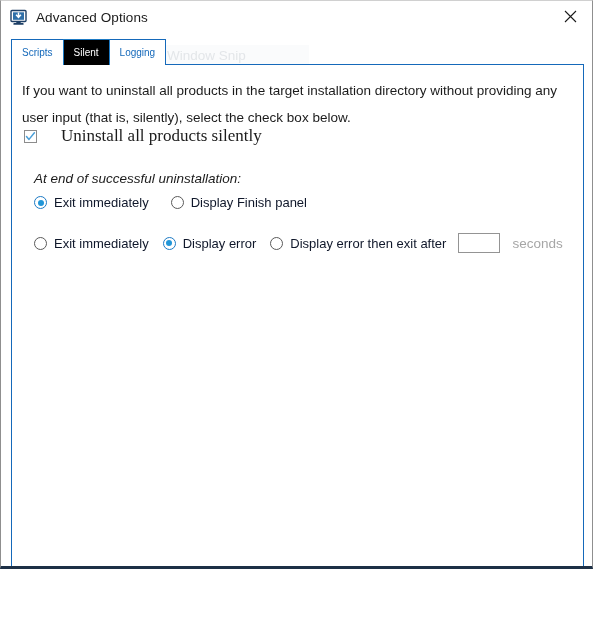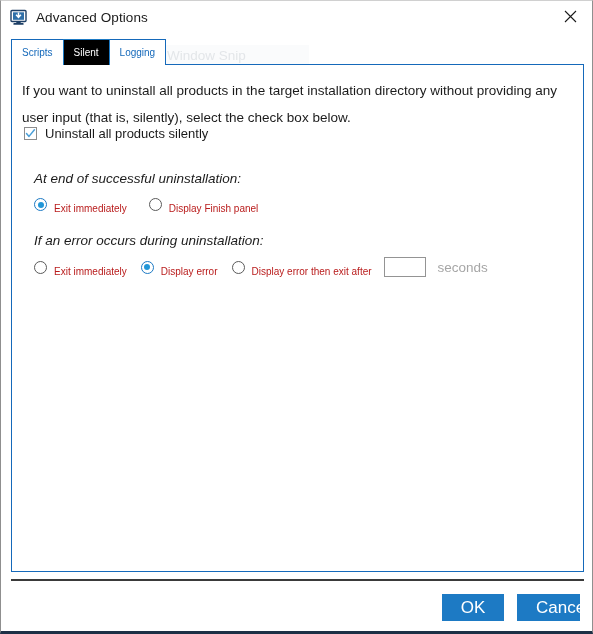--- a/index.html
+++ b/index.html
@@ -10,21 +10,21 @@
   body {
     width: 593px;
     height: 634px;
     font-family: "Liberation Sans", sans-serif;
     -webkit-font-smoothing: antialiased;
   }
 
   .window {
     position: relative;
     width: 593px;
-    height: 634px;
+    height: 569px;
     box-sizing: border-box;
     background: #ffffff;
     border-left: 1px solid #8f8f8f;
     border-right: 1px solid #8f8f8f;
     border-top: 1px solid #d0d0d0;
     border-bottom: 3px solid #1d3046;
     overflow: hidden;
   }
 
   
@@ -154,24 +154,25 @@
     background: #ffffff;
     position: relative;
     flex: none;
   }
   .checkbox svg {
     position: absolute;
     left: 0; top: 0;
     display: block;
   }
   .check-row .lbl {
-    margin-left: 8px;
-    font-size: 13px;
-    color: #1b1b1b;
-    white-space: nowrap;
+    margin-left: 24px;
+    font-size: 17px;
+    color: #1b1b1b;
+    white-space: nowrap;
+    font-family: Liberation Serif, serif;
   }
 
   
   .group { position: absolute; }
   .group-success { left: 22px; top: 106px; }
   .group-error   { left: 22px; top: 168px; }
 
   .group-title {
     font-size: 13.5px;
     color: #1b1b1b;
@@ -207,23 +208,22 @@
     position: absolute;
     left: 2.5px;
     top: 2.5px;
     width: 6px;
     height: 6px;
     border-radius: 50%;
     background: #2196d8;
   }
   .radio-opt .lbl {
     margin-left: 7px;
-    font-size: 10px;
-    color: #b91c1c;
-    margin-top: 8px;
+    font-size: 13px;
+    color: #0f172a;
   }
   .gap-a { width: 22px; }
   .gap-b { width: 14px; }
   .gap-c { width: 14px; }
 
   .seconds-input {
     width: 42px;
     height: 20px;
     box-sizing: border-box;
     border: 1px solid #949494;
@@ -328,21 +328,20 @@
         </label>
         <span class="gap-a"></span>
         <label class="radio-opt">
           <span class="radio"></span>
           <span class="lbl">Display Finish panel</span>
         </label>
       </div>
     </div>
 
     <div class="group group-error">
-      <div class="group-title">If an error occurs during uninstallation:</div>
       <div class="radio-row">
         <label class="radio-opt">
           <span class="radio"></span>
           <span class="lbl">Exit immediately</span>
         </label>
         <span class="gap-b"></span>
         <label class="radio-opt">
           <span class="radio checked"></span>
           <span class="lbl">Display error</span>
         </label>

